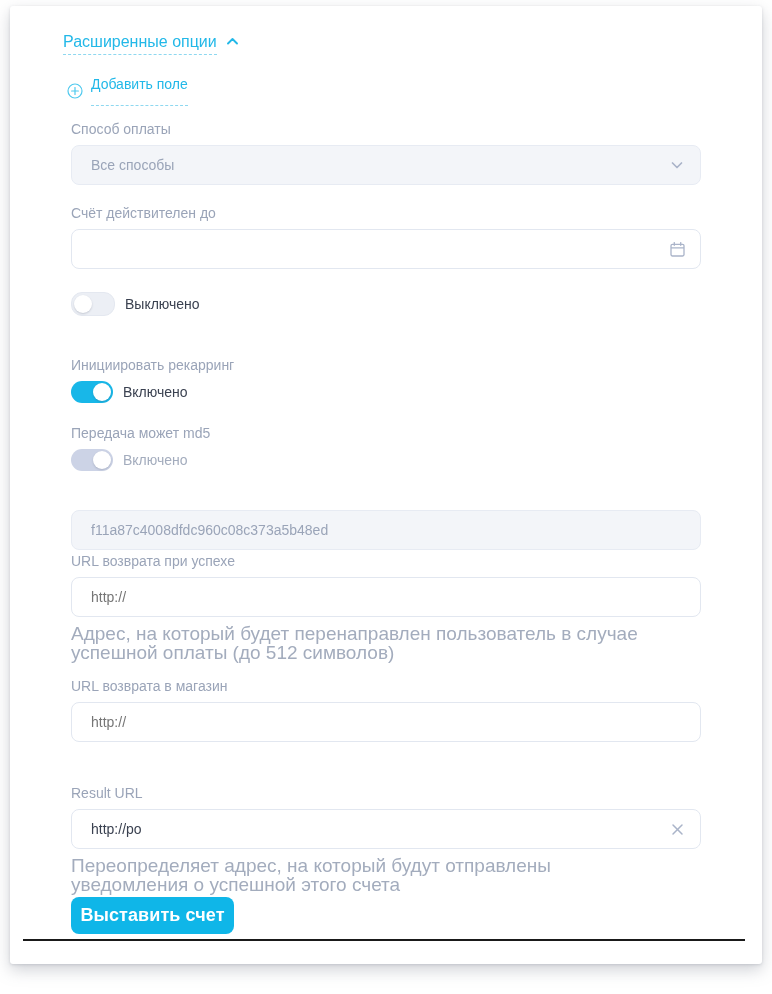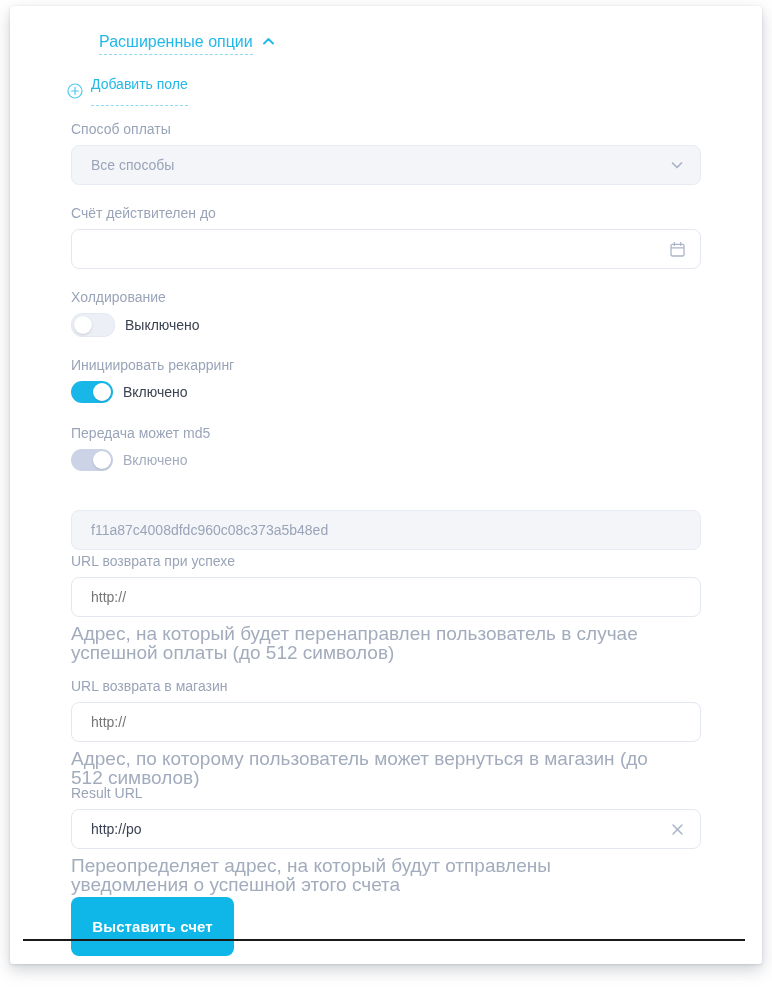--- a/index.html
+++ b/index.html
@@ -40,21 +40,20 @@
 
   
   .section-header {
     position: absolute;
     left: 53px;
     top: 26px;
     display: flex;
     align-items: center;
     gap: 9px;
     cursor: pointer;
-    margin-left: 36px;
   }
   .section-header-text {
     font-size: 16px;
     color: #22b8e8;
     border-bottom: 1px dashed #8ed8f0;
     padding-bottom: 2px;
     line-height: 20px;
   }
   .chev-up {
     width: 13px;
@@ -164,26 +163,26 @@
   .switch.on-disabled .knob { left: 22px; }
   .switch-label { font-size: 14px; color: #3a4150; line-height: 18px; }
   .switch-label.muted { color: #a3acbd; }
 
   
   .submit-btn {
     position: absolute;
     left: 61px;
     top: 891px;
     width: 163px;
-    height: 59px;
+    height: 37px;
     background: #0fb6e8;
     border: none;
     border-radius: 8px;
     color: #ffffff;
-    font-size: 15px;
+    font-size: 18px;
     font-weight: bold;
     font-family: "Liberation Sans", sans-serif;
     cursor: pointer;
     letter-spacing: 0.1px;
   }
 
   .bottom-rule {
     position: absolute;
     left: 13px;
     top: 933px;
@@ -241,21 +240,20 @@
         <span class="input-text">Все способы</span>
         <span class="input-trailing">
           <svg width="16" height="16" viewBox="0 0 16 16">
             <polyline points="3.5,6 8,10.5 12.5,6" fill="none" stroke="#a9b3c9" stroke-width="1.7" stroke-linecap="round" stroke-linejoin="round"></polyline>
           </svg>
         </span>
       </div>
     </div>
 
     <div class="field" style="top:282px">
-      <span class="field-label">Холдирование</span>
       <div class="toggle-row">
         <span class="switch off">
             <span class="knob"></span>
           </span>
         <span class="switch-label">Выключено</span>
       </div>
     </div>
 
     <div class="field" style="top:350px">
       <span class="field-label">Инициировать рекарринг</span>
@@ -289,21 +287,20 @@
         <input class="input-text" style="border: none; outline: none; background: transparent; font-family: &quot;Liberation Sans&quot;, sans-serif; height: 36px; width: 560px;" placeholder="http://">
       </div>
       <div class="helper-text">Адрес, на который будет перенаправлен пользователь в случае успешной оплаты (до 512 символов)</div>
     </div>
 
     <div class="field" style="top:671px">
       <span class="field-label">URL возврата в магазин</span>
       <div class="input-box">
         <input class="input-text" style="border: none; outline: none; background: transparent; font-family: &quot;Liberation Sans&quot;, sans-serif; height: 36px; width: 560px;" placeholder="http://">
       </div>
-      <div class="helper-text">Адрес, по которому пользователь может вернуться в магазин (до 512 символов)</div>
     </div>
 
     <div class="field" style="top:778px">
       <span class="field-label">Result URL</span>
       <div class="input-box">
         <input class="input-text value-dark" style="border: none; outline: none; background: transparent; font-family: &quot;Liberation Sans&quot;, sans-serif; height: 36px; width: 560px;" value="http://po">
         <span class="input-trailing">
           <svg width="15" height="15" viewBox="0 0 15 15">
             <line x1="3" y1="3" x2="12" y2="12" stroke="#aab4c9" stroke-width="1.5" stroke-linecap="round"></line>
             <line x1="12" y1="3" x2="3" y2="12" stroke="#aab4c9" stroke-width="1.5" stroke-linecap="round"></line>

